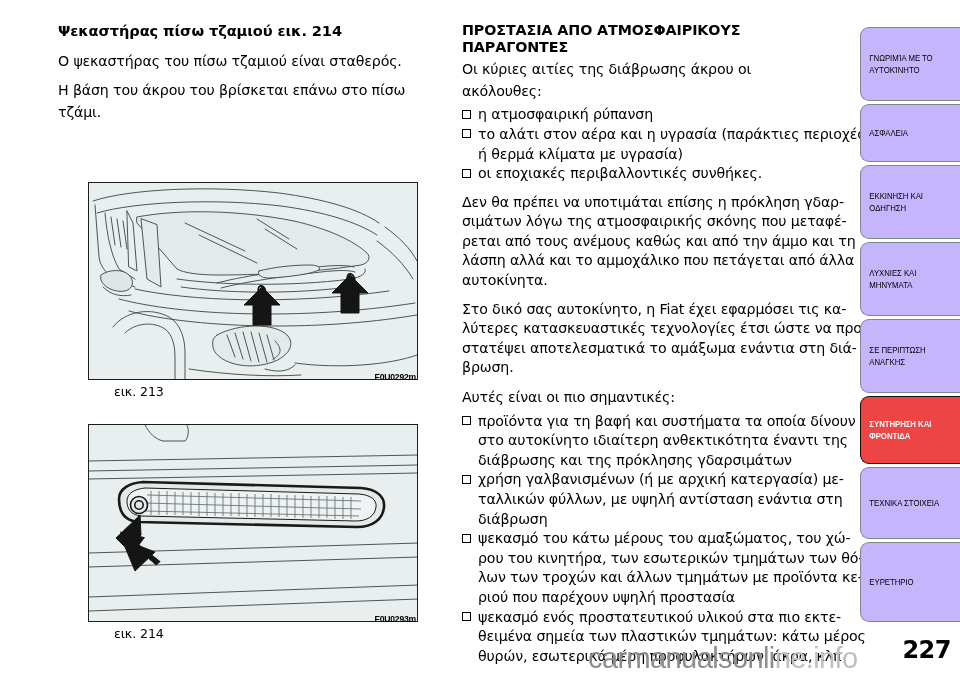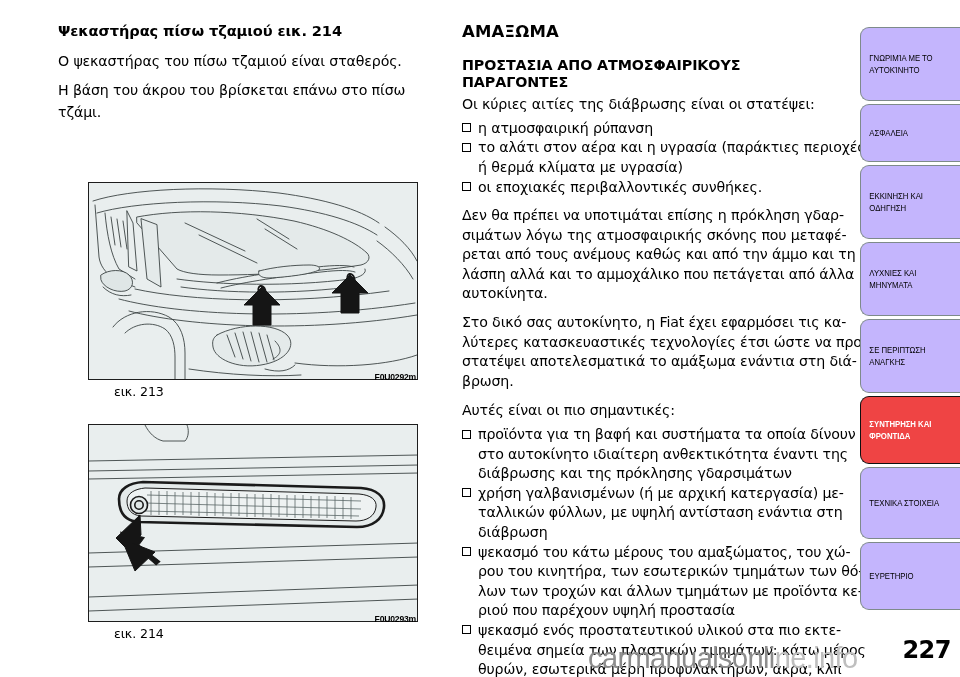--- a/index.html
+++ b/index.html
@@ -380,28 +380,27 @@
         </g>
       </svg>
     </div>
     <div class="fig-caption-row">
       <span class="fig-label">εικ. 214</span>
       <span class="fig-code">F0U0293m</span>
     </div>
   </div>
 
   <div class="col-right">
-    <h1 class="chapter-title">ΑΜΑΞΩΜΑ</h1>
 
     <h3 class="sub-title">
       <span class="ln">ΠΡΟΣΤΑΣΙΑ ΑΠΟ ΑΤΜΟΣΦΑΙΡΙΚΟΥΣ</span>
       <span class="ln">ΠΑΡΑΓΟΝΤΕΣ</span>
     </h3>
 
-    <p class="body-text tight">Οι κύριες αιτίες της διάβρωσης είναι οι στατέψει:</p>
+    <p class="body-text tight">Οι κύριες αιτίες της διάβρωσης άκρου οι ακόλουθες:</p>
 
     <ul class="bullets">
       <li>
         <span class="bullet-box"></span>
         <span class="ln">η ατμοσφαιρική ρύπανση</span>
       </li>
       <li>
         <span class="bullet-box"></span>
         <span class="ln">το αλάτι στον αέρα και η υγρασία (παράκτιες περιοχές,</span>
         <span class="ln cont">ή θερμά κλίματα με υγρασία)</span>
@@ -479,21 +478,21 @@
       <span class="tab-label">ΣΕ ΠΕΡΙΠΤΩΣΗ
 ΑΝΑΓΚΗΣ</span>
     </div>
     <div class="tab active" id="tab-5" style="height: 68px;">
       <span class="tab-label">ΣΥΝΤΗΡΗΣΗ ΚΑΙ
 ΦΡΟΝΤΙΔΑ</span>
     </div>
     <div class="tab" id="tab-6" style="height: 72px;">
       <span class="tab-label">ΤΕΧΝΙΚΑ ΣΤΟΙΧΕΙΑ</span>
     </div>
-    <div class="tab" id="tab-7" style="height: 68px;">
+    <div class="tab" id="tab-7" style="height: 80px;">
       <span class="tab-label">ΕΥΡΕΤΗΡΙΟ</span>
     </div>
   </div>
 
   <div class="page-number">227</div>
 
   <div class="watermark">
     <span class="dark">carmanualsonli</span><span>ne.info</span>
   </div>
 

